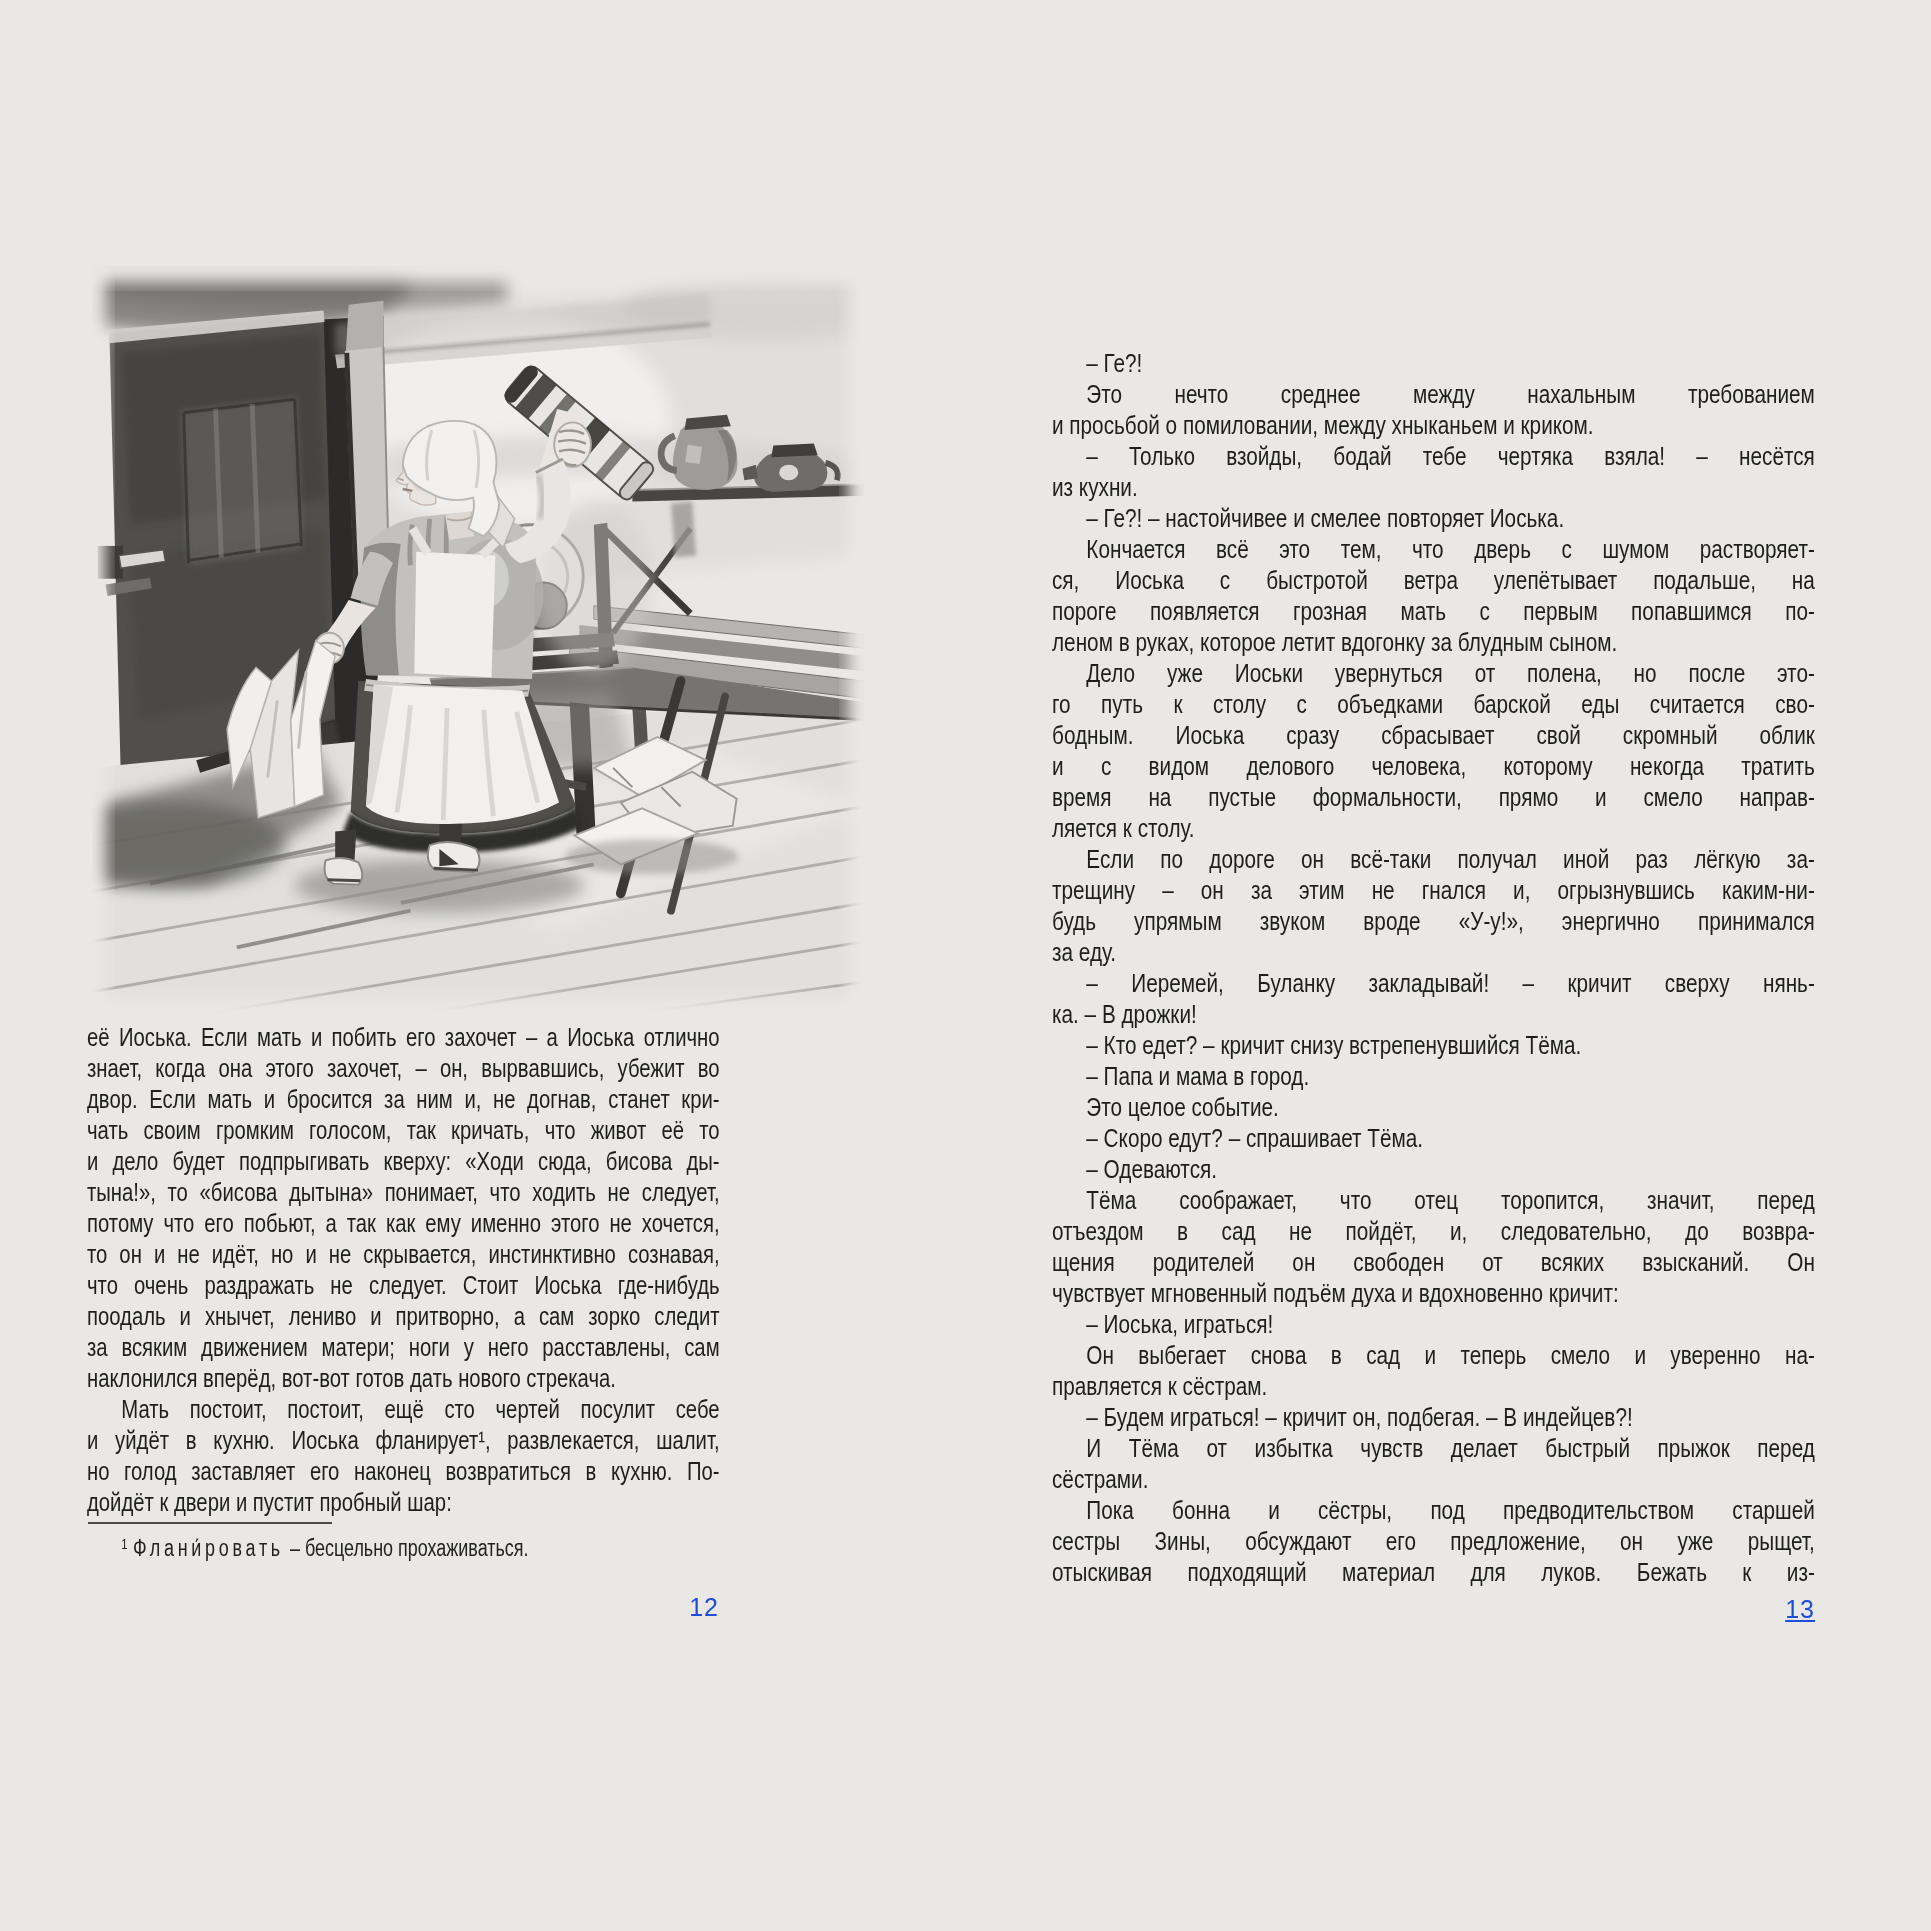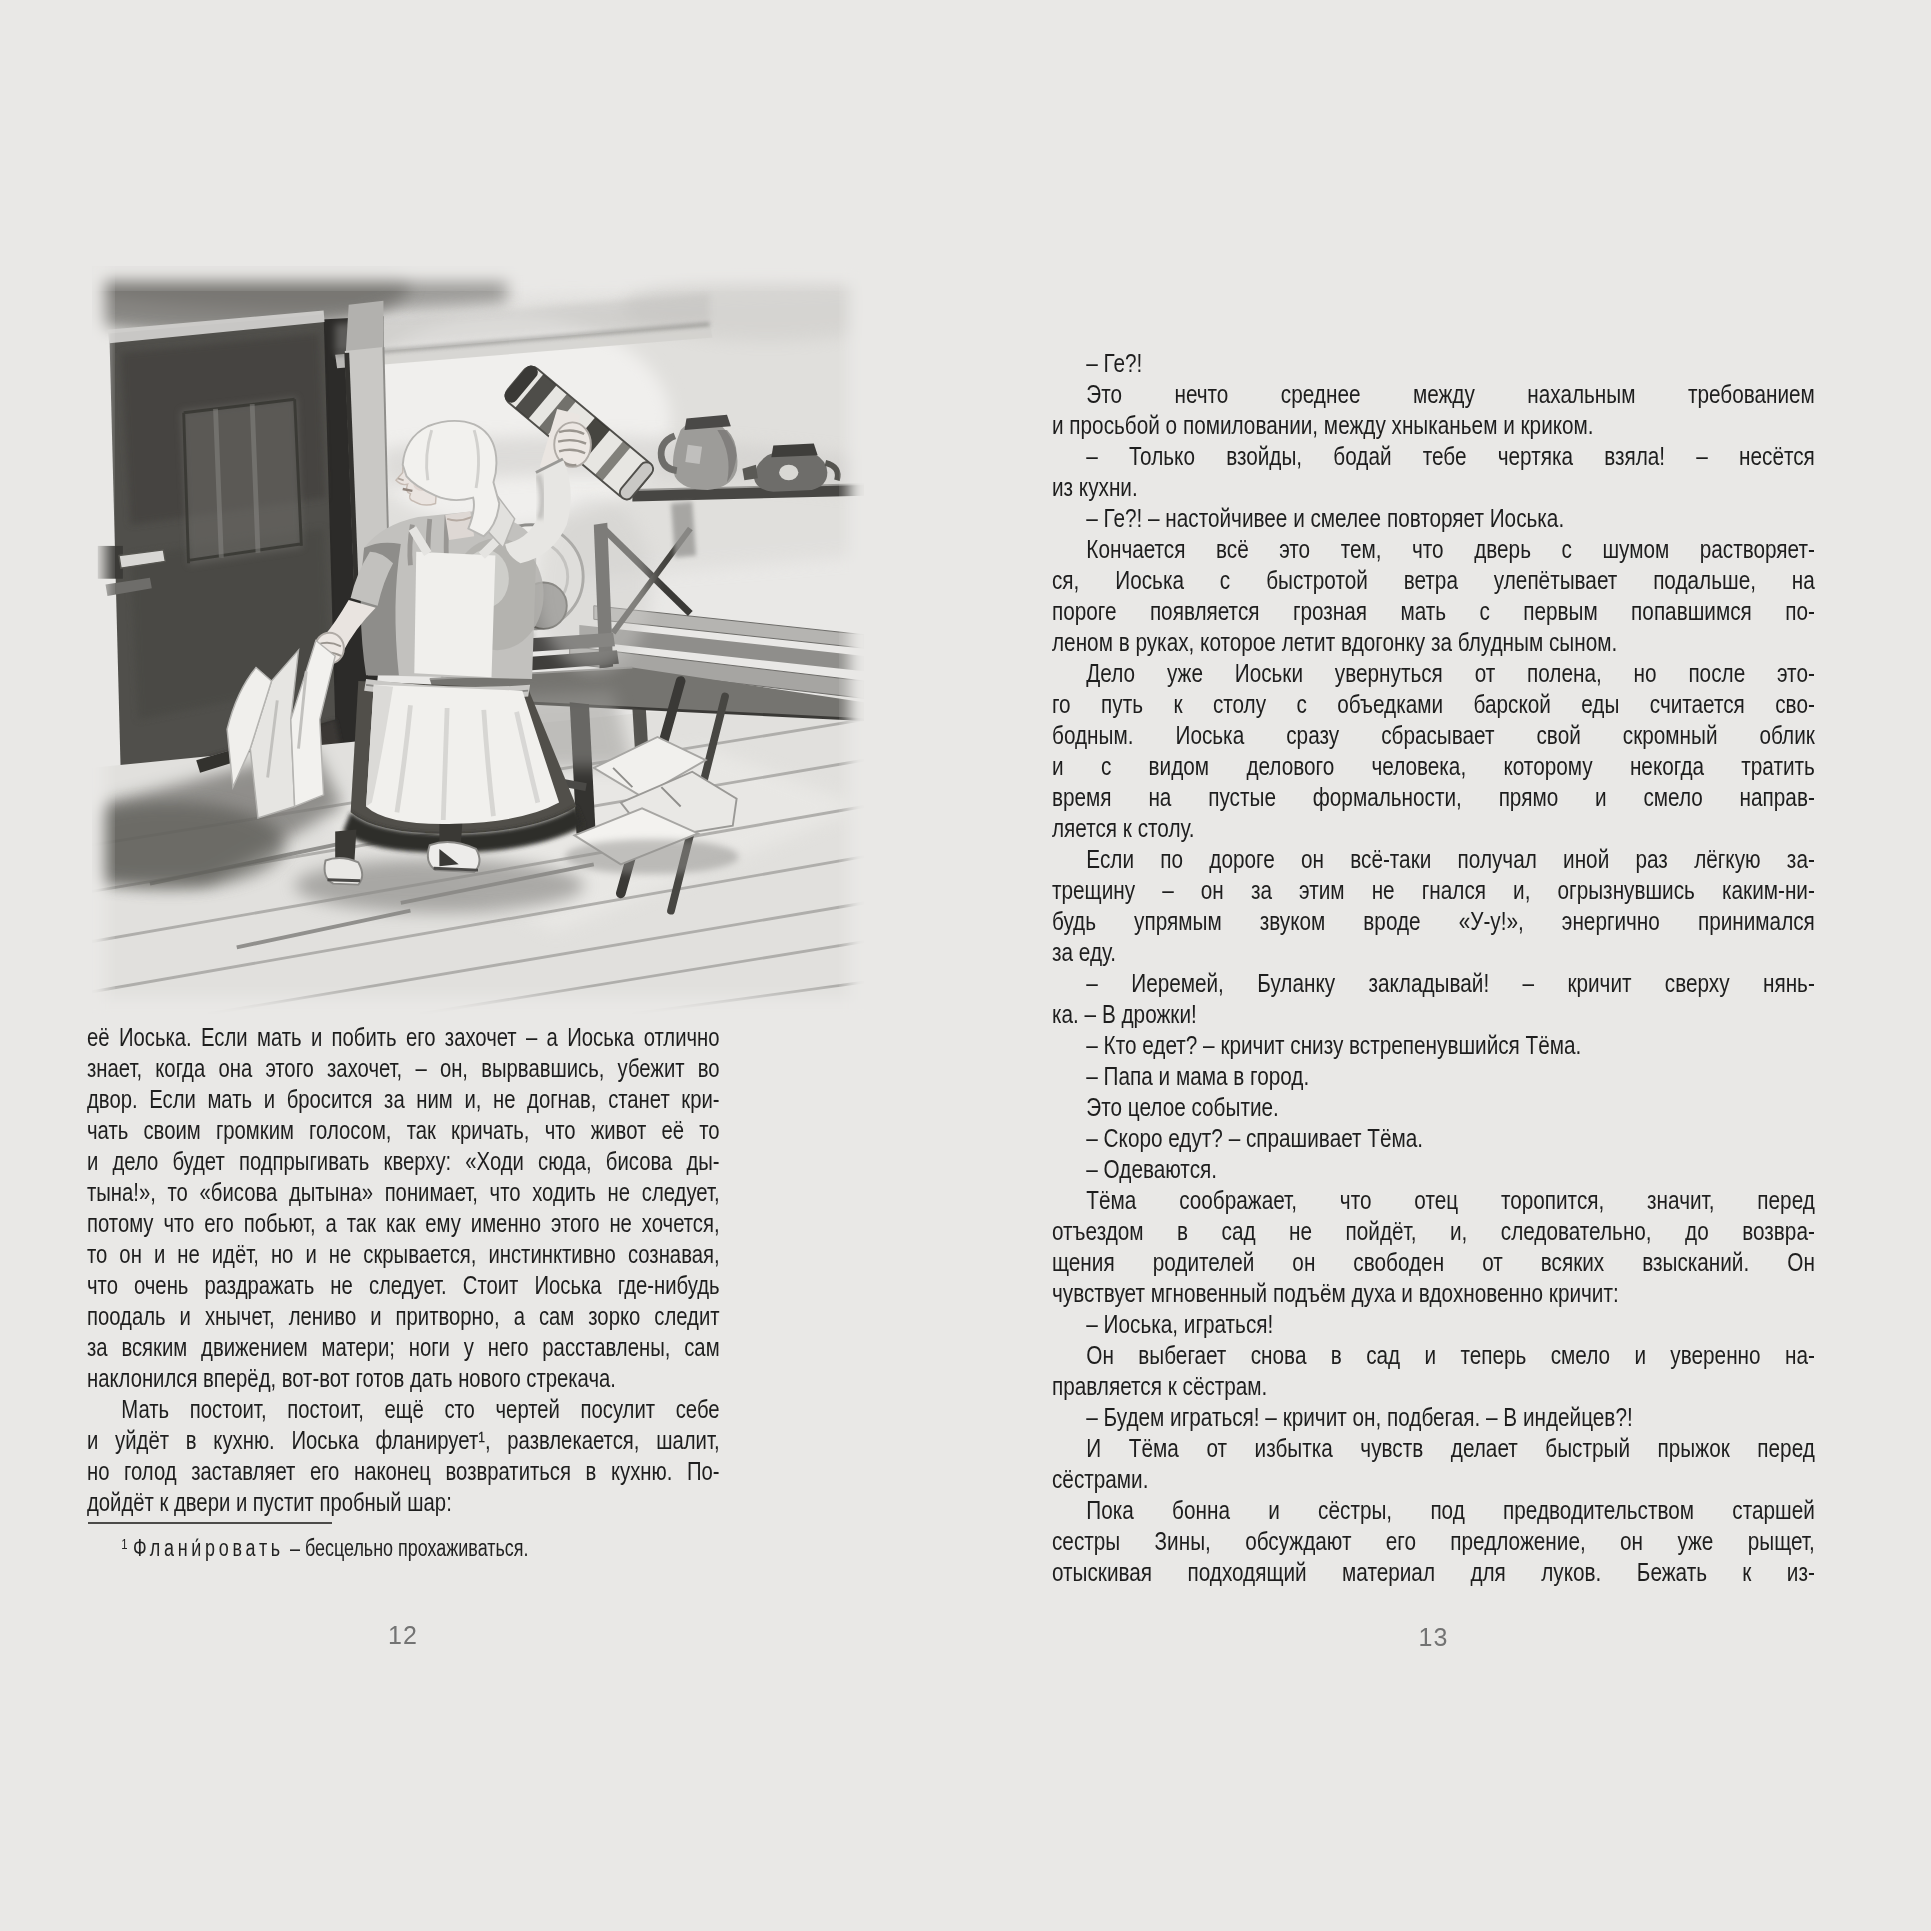--- a/index.html
+++ b/index.html
@@ -24,26 +24,25 @@
   .line.end{text-align-last:left;}
   .fn-rule{position:absolute;left:88px;top:1522px;width:244px;height:1.9px;background:#4c4b49;}
   .footnote{
     position:absolute;left:87px;top:1535px;width:811px;
     transform:scaleX(0.78);transform-origin:left top;
     font-size:23px;color:#222;padding-left:44px;white-space:nowrap;
   }
   .fn-marker{font-size:14.5px;vertical-align:6.8px;margin-right:6.8px;}
   .fn-term{letter-spacing:4.8px;margin-right:7.7px;}
   .page-number{
-    position:absolute;font-size:25px;color:#737373;text-align:center;
+    position:absolute;font-size:25px;color:#1d4ed8;text-align:right;
     letter-spacing:1px;
-    margin-top:28px;
   }
   #pn-left{left:87px;width:632px;top:1593px;}
-  #pn-right{left:1052px;width:763px;top:1595px;}
+  #pn-right{left:1052px;width:763px;top:1595px;text-decoration:underline;}
 </style>
 </head>
 <body>
 
 <div class="illustration" role="img" aria-label="Мать в белом платке и фартуке с поленом в поднятой руке на кухне у открытой двери; рядом полка с кувшинами и ящик с тарелками на столе">
 <svg width="772" height="748" viewBox="0 0 800 775" xmlns="http://www.w3.org/2000/svg">
   <defs>
     <filter id="f8" x="-30%" y="-30%" width="160%" height="160%">
           <feGaussianBlur stdDeviation="8"></feGaussianBlur>
         </filter>

